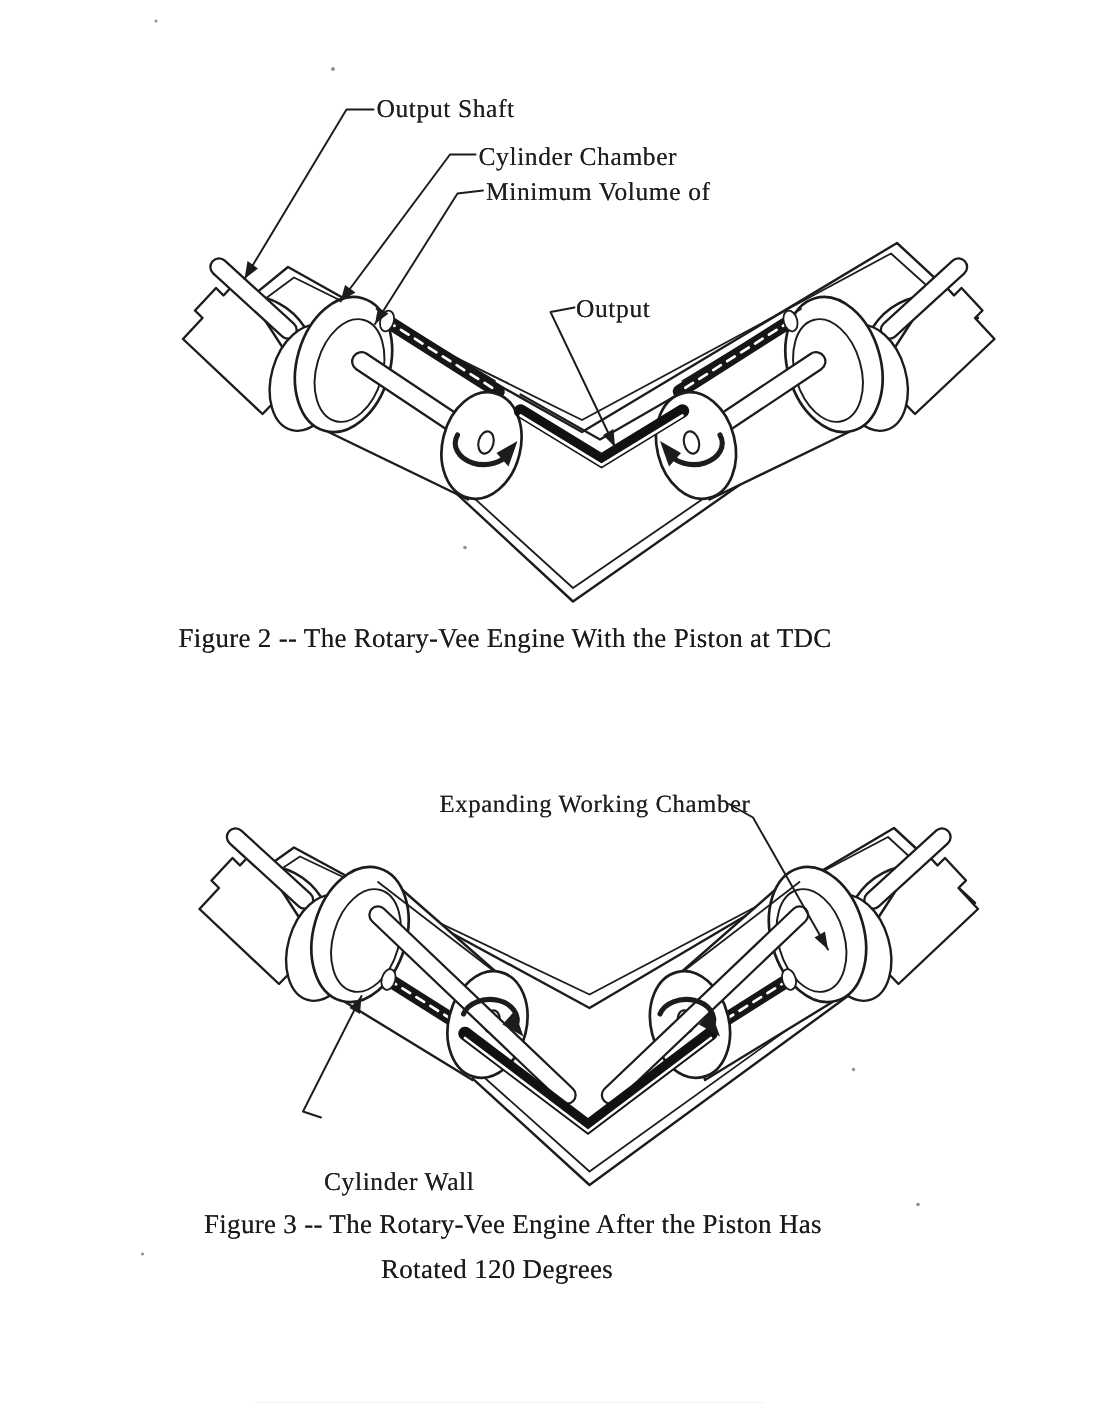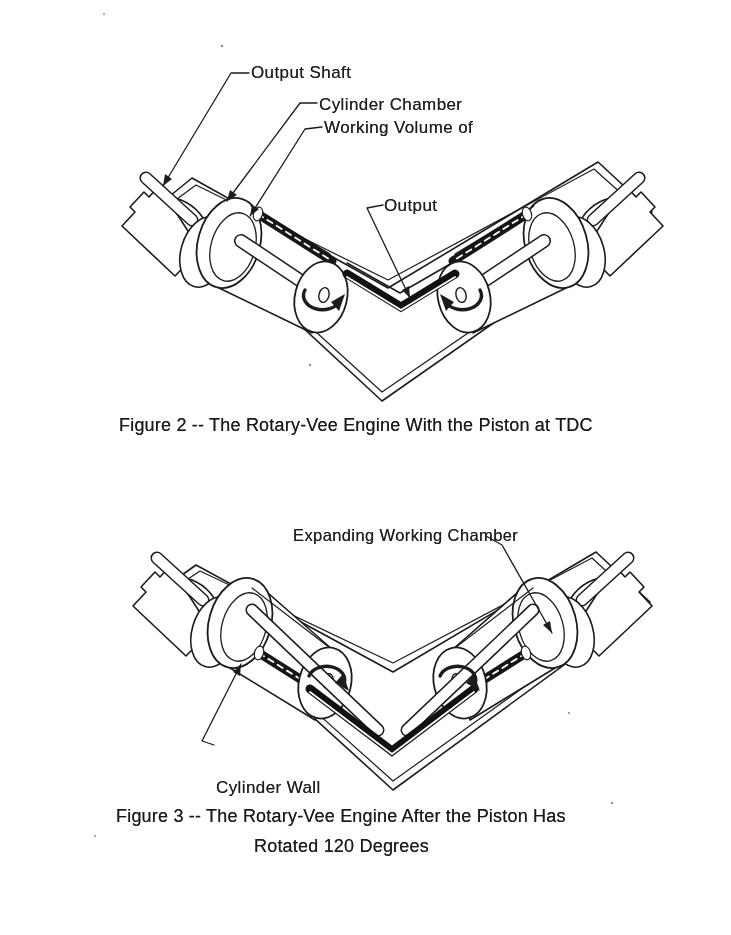--- a/index.html
+++ b/index.html
@@ -1,19 +1,19 @@
 <!DOCTYPE html>
 <html><head>
 <meta charset="utf-8">
 <style>
   html,body { margin:0; padding:0; background:#e8e8e8; }
   .page {
     position:relative; width:731px; height:935px; margin:0 auto;
     background:#ffffff; overflow:hidden;
-    font-family:Liberation Sans, sans-serif; color:#1f1f1f;
+    font-family:Liberation Serif, serif; color:#1f1f1f;
   }
   svg.art { position:absolute; left:0; top:0; }
   .w { fill:#ffffff; }
   .solid { fill:#1c1c1c; stroke:none; }
   .lbl {
     position:absolute; white-space:nowrap;
     font-size:17px; letter-spacing:.4px; color:#1e1e1e;
     text-shadow:0 0 .4px #444;
   }
   .cap {
@@ -132,28 +132,28 @@
         <circle cx="612" cy="803" r="1.2"></circle>
         <circle cx="95" cy="836" r="1"></circle>
       </g>
     </g>
   </svg>
 
   <div class="lbl" style="left:251px; top:63px;">Output Shaft</div>
 
   <div class="lbl" style="left:319px; top:95px;">Cylinder Chamber</div>
 
-  <div class="lbl" style="left:324px; top:118px;">Working Volume of</div>
+  <div class="lbl" style="left:324px; top:118px;">Minimum Volume of</div>
 
 
   <div class="lbl" style="left:384px; top:196px;">Output</div>
 
   <div class="cap" style="left:119px; top:415px;">Figure 2 -- The Rotary-Vee Engine With the Piston at TDC</div>
 
   <div class="lbl" style="left:277px; top:526px; font-size:16.5px;margin-left:16px;">Expanding Working Chamber</div>
 
   <div class="lbl" style="left:216px; top:738px;margin-top:40px;">Cylinder Wall</div>
 
-  <div class="cap" style="left:116px; top:806px;">Figure 3 -- The Rotary-Vee Engine After the Piston Has</div>
+  <div class="cap" style="left:136px; top:806px;">Figure 3 -- The Rotary-Vee Engine After the Piston Has</div>
 
   <div class="cap" style="left:254px; top:836px;">Rotated 120 Degrees</div>
 
 </div>
 
 </body></html>

